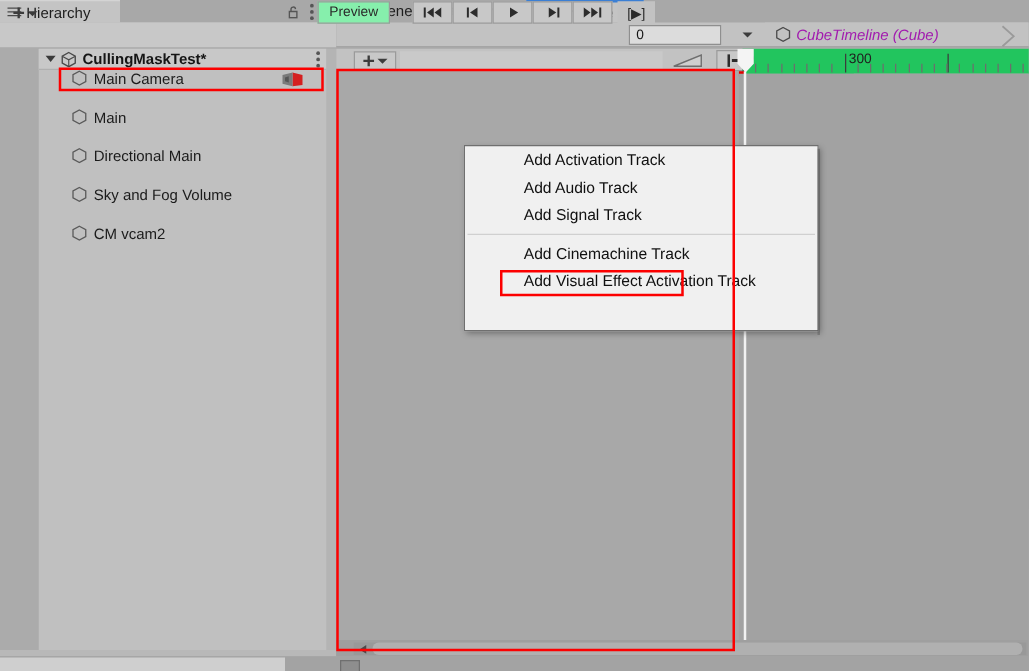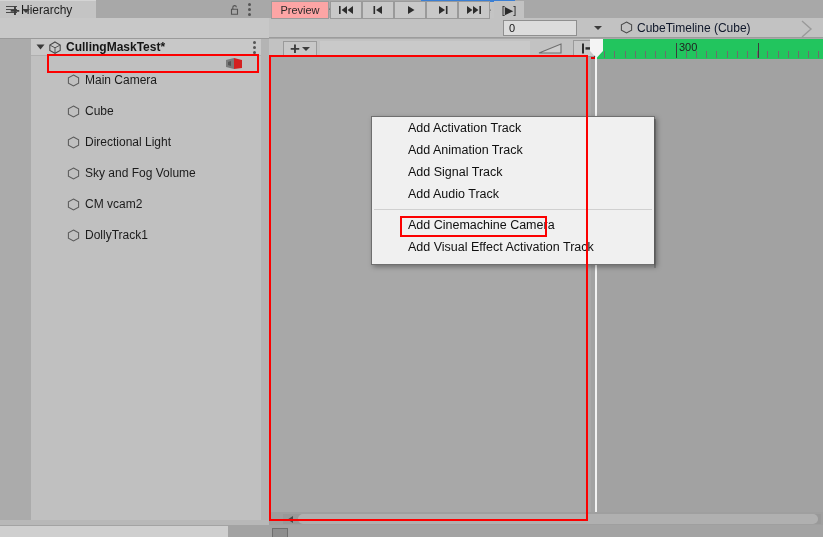--- a/index.html
+++ b/index.html
@@ -54,21 +54,21 @@
   #hier-vscroll{left:261px;top:39px;width:8px;height:481px;background:#b4b4b4;}
 
   #scene-row{left:31px;top:39px;width:230px;height:17px;background:#c8c8c8;
       border-bottom:1px solid #b0b0b0;box-sizing:border-box;display:flex;align-items:center;}
   #scene-row .foldarrow{width:0;height:0;border-left:5px solid #3a3a3a;
       border-top:4px solid transparent;border-bottom:4px solid transparent;
       transform:rotate(90deg);margin-left:7px;margin-right:5px;}
   #scene-row .scenename{font-weight:bold;font-size:12px;color:#151515;margin-left:4px;}
   #scene-kebab{position:absolute;left:222px;top:2px;width:12px;height:13px;}
 
-  .go-row{height:31px;display:flex;align-items:flex-end;padding-left:36px;position:relative;}
+  .go-row{height:31px;display:flex;align-items:flex-start;padding-left:26px;position:relative;}
   .go-row .golabel{margin-left:5px;font-size:12px;color:#1b1b1b;white-space:nowrap;}
   #go-list{position:absolute;left:31px;top:56px;width:230px;}
 
   
   .cubeicon{width:13px;height:13px;flex:0 0 13px;}
 
   
   .sceneicon{width:14px;height:13px;}
 
   
@@ -79,37 +79,37 @@
       padding:0 9px;box-sizing:border-box;font-size:12px;color:#1d1d1d;gap:4px;}
   #tab-scene{left:271px;width:72px;}
   #tab-game{left:345px;width:74px;}
   #tab-timeline{left:421px;width:94px;background:#c4c4c4;border-top:2px solid #3b7fd4;}
 
   #tl-toolbar1{left:269px;top:18px;width:554px;height:20px;background:#c2c2c2;
       border-bottom:1px solid #9c9c9c;box-sizing:border-box;}
   .tbtn{position:absolute;top:1px;height:18px;background:#c8c8c8;border:1px solid #9a9a9a;
       box-sizing:border-box;display:flex;align-items:center;justify-content:center;
       font-size:11px;color:#2a2a2a;}
-  #btn-preview{left:271px;width:58px;background:#fca5a5;}
+  #btn-preview{left:254px;width:58px;background:#86efac;}
   #btn-first{left:330px;width:32px;}
   #btn-prev{left:362px;width:32px;}
   #btn-play{left:394px;width:32px;}
   #btn-next{left:426px;width:32px;}
   #btn-last{left:458px;width:32px;}
   #btn-mode{left:494px;width:30px;background:#c2c2c2;border-color:transparent;}
   #frame-field{position:absolute;left:503px;top:20px;width:74px;height:16px;background:#dcdcdc;
       border:1px solid #8f8f8f;box-sizing:border-box;display:flex;align-items:center;
       padding-left:5px;font-size:11px;color:#151515;}
   #frame-dropdown{position:absolute;left:586px;top:20px;width:24px;height:16px;
       display:flex;align-items:center;justify-content:center;}
 
   #tl-breadcrumb{position:absolute;left:612px;top:18px;width:211px;height:20px;
       background:#c2c2c2;display:flex;align-items:center;padding-left:8px;
       border-bottom:1px solid #9c9c9c;box-sizing:border-box;gap:4px;}
-  #tl-breadcrumb .bclabel{font-size:12px;color:#0f172a;}
+  #tl-breadcrumb .bclabel{font-size:12px;color:#a21caf;font-style:italic;}
   #bc-arrow{position:absolute;left:800px;top:19px;}
 
   #tl-toolbar2{left:269px;top:39px;width:554px;height:18px;background:#c2c2c2;}
   #tl-addmenu{position:absolute;left:283px;top:41px;width:34px;height:15px;
       background:#c8c8c8;border:1px solid #9a9a9a;box-sizing:border-box;
       display:flex;align-items:center;justify-content:center;gap:2px;}
   #tl-searchblank{position:absolute;left:320px;top:41px;width:210px;height:15px;
       background:#c9c9c9;}
   #btn-curve{position:absolute;left:533px;top:40px;width:36px;height:17px;
       display:flex;align-items:center;justify-content:center;}
@@ -154,21 +154,21 @@
 
   
   .redbox{border:2px solid #fc0000;box-sizing:border-box;pointer-events:none;}
   #red-camera{left:47px;top:54px;width:212px;height:19px;}
   #red-timelinearea{left:269px;top:55px;width:319px;height:466px;}
   #red-cinemachine{left:400px;top:216px;width:147px;height:21px;}
 
   
   #ctxmenu{left:371px;top:116px;width:284px;height:149px;background:#f0f0f0;
       border:1px solid #6f6f6f;box-shadow:2px 2px 5px rgba(0,0,0,.35);box-sizing:border-box;}
-  .ctxitem{height:22px;display:flex;align-items:center;padding-left:36px;
+  .ctxitem{height:22px;display:flex;align-items:center;padding-left:47px;
       font-size:12.5px;color:#101010;white-space:nowrap;}
   #ctx-sep{height:1px;background:#d0d0d0;margin:4px 2px 4px 2px;}
   #ctxmenu .shadow-r{position:absolute;right:-2px;top:2px;width:2px;height:149px;background:rgba(0,0,0,.18);}
 </style>
 </head>
 <body>
 
 <div id="root" class="noselect">
 
   <div class="abs" id="hier-panel">
@@ -225,45 +225,39 @@
           <span style="position: absolute; left: 194px; top: 1px;"><svg width="18" height="13" viewBox="0 0 18 13">
               <path d="M9 1 L17 3 L17 11 L9 12 Z" fill="#d42020"></path>
               <path d="M1 3 L9 1 L9 12 L1 10 Z" fill="#7a7a7a"></path>
               <path d="M3 5 L6 4 L6 9 L3 8 Z" fill="#555"></path>
             </svg></span>
         </div>
         <div class="go-row">
           <svg class="cubeicon" viewBox="0 0 13 13">
             <path d="M6.5 1 L11.6 3.8 L11.6 9.2 L6.5 12 L1.4 9.2 L1.4 3.8 Z" fill="none" stroke="#5a5a5a" stroke-width="1.05"></path>
           </svg>
-          <span class="golabel">Cube</span>
+          <span class="golabel">Main</span>
         </div>
         <div class="go-row">
           <svg class="cubeicon" viewBox="0 0 13 13">
             <path d="M6.5 1 L11.6 3.8 L11.6 9.2 L6.5 12 L1.4 9.2 L1.4 3.8 Z" fill="none" stroke="#5a5a5a" stroke-width="1.05"></path>
           </svg>
-          <span class="golabel">Directional Light</span>
+          <span class="golabel">Directional Main</span>
         </div>
         <div class="go-row">
           <svg class="cubeicon" viewBox="0 0 13 13">
             <path d="M6.5 1 L11.6 3.8 L11.6 9.2 L6.5 12 L1.4 9.2 L1.4 3.8 Z" fill="none" stroke="#5a5a5a" stroke-width="1.05"></path>
           </svg>
           <span class="golabel">Sky and Fog Volume</span>
         </div>
         <div class="go-row">
           <svg class="cubeicon" viewBox="0 0 13 13">
             <path d="M6.5 1 L11.6 3.8 L11.6 9.2 L6.5 12 L1.4 9.2 L1.4 3.8 Z" fill="none" stroke="#5a5a5a" stroke-width="1.05"></path>
           </svg>
           <span class="golabel">CM vcam2</span>
-        </div>
-        <div class="go-row">
-          <svg class="cubeicon" viewBox="0 0 13 13">
-            <path d="M6.5 1 L11.6 3.8 L11.6 9.2 L6.5 12 L1.4 9.2 L1.4 3.8 Z" fill="none" stroke="#5a5a5a" stroke-width="1.05"></path>
-          </svg>
-          <span class="golabel">DollyTrack1</span>
         </div>
       </div>
 
     <div class="abs" id="hier-vscroll"></div>
     <div class="abs" id="hier-hscroll-row"></div>
   </div>
 
   <div class="abs" id="tl-panel"></div>
   <div class="abs" id="tl-tabstrip"></div>
 
@@ -438,25 +432,24 @@
     <svg width="9" height="9" viewBox="0 0 9 9">
       <path d="M7 1 L7 8 L1.5 4.5 Z" fill="#4a4a4a"></path>
     </svg>
   </div>
   <div class="abs" id="tl-hscroll-thumb"></div>
 
   <div class="abs" id="ctxmenu">
     <div class="shadow-r"></div>
     <div id="ctx-items">
         <div class="ctxitem">Add Activation Track</div>
-        <div class="ctxitem">Add Animation Track</div>
+        <div class="ctxitem">Add Audio Track</div>
         <div class="ctxitem">Add Signal Track</div>
-        <div class="ctxitem">Add Audio Track</div>
         <div id="ctx-sep"></div>
-        <div class="ctxitem">Add Cinemachine Camera</div>
+        <div class="ctxitem">Add Cinemachine Track</div>
         <div class="ctxitem">Add Visual Effect Activation Track</div>
       </div>
   </div>
 
   <div class="abs redbox" id="red-camera"></div>
   <div class="abs redbox" id="red-timelinearea"></div>
   <div class="abs redbox" id="red-cinemachine"></div>
 
   <div class="abs" id="taskbar"></div>
   <div class="abs" id="tb-item1"></div>

